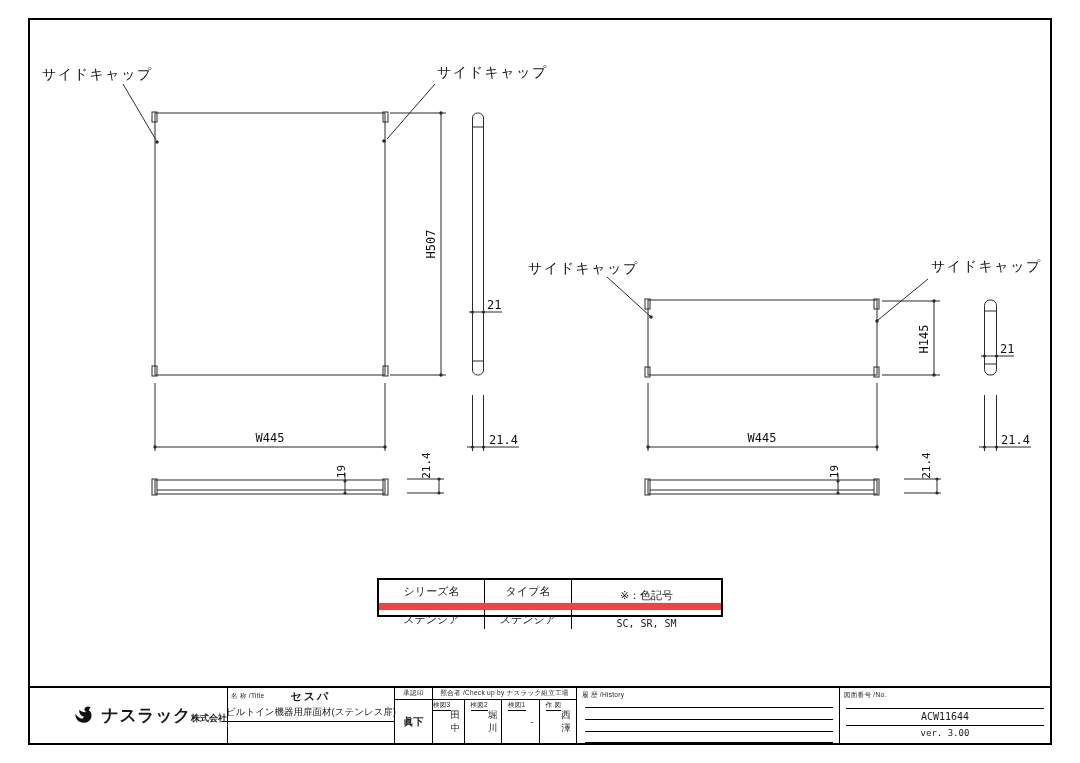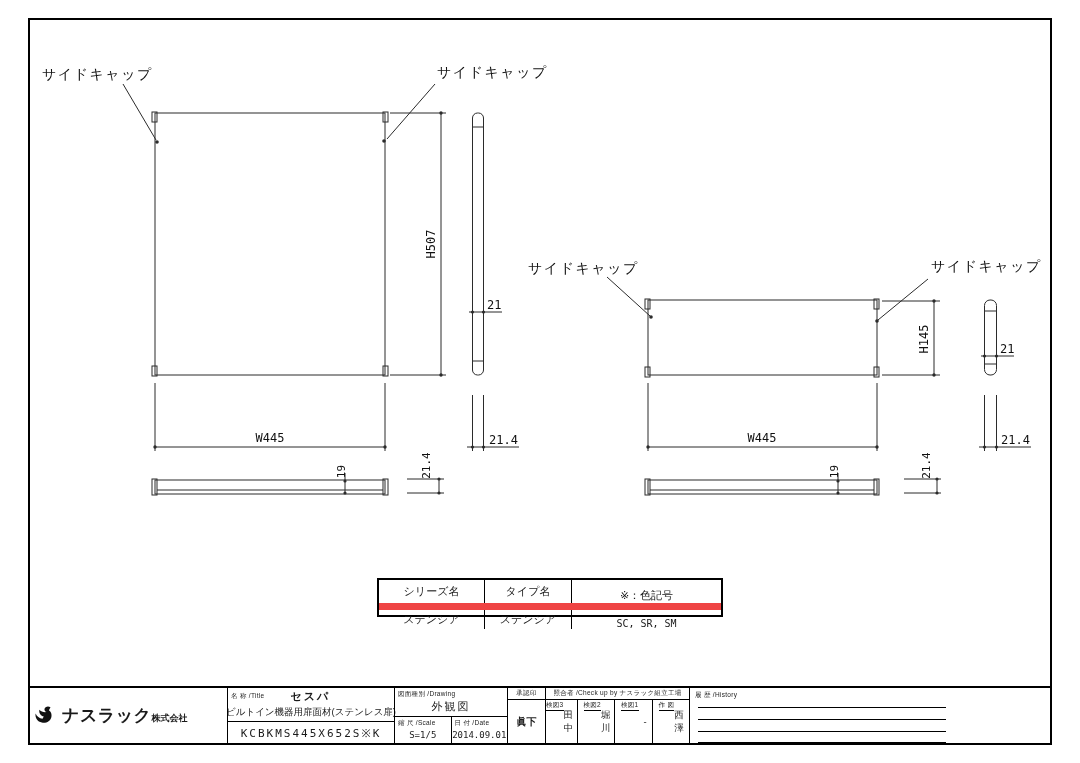--- a/index.html
+++ b/index.html
@@ -22,21 +22,21 @@
   .spec .c1{width:105px;}
   .spec .c2{width:88px;border-left:1px solid #000;border-right:1px solid #000;}
   .spec .c3{flex:1;margin-top:8px;}
   .spec .mono{font-family:"DejaVu Sans Mono","Liberation Mono",monospace;font-size:10px;}
   
   .tb{position:absolute;left:28px;top:686px;width:1024px;height:59px;border:2px solid #000;
       box-sizing:border-box;display:flex;}
   .tb .col{position:relative;box-sizing:border-box;border-left:1px solid #000;}
   .tb .col:first-child{border-left:none;}
   .tiny{font-size:6.5px;color:#222;letter-spacing:.3px;white-space:nowrap;}
-  .logo-col{width:197px;display:flex;align-items:center;justify-content:flex-start;gap:6px;}
+  .logo-col{width:197px;display:flex;align-items:center;justify-content:flex-end;gap:6px;}
   .company{display:flex;align-items:baseline;}
   .company .main{font-size:17px;font-weight:900;letter-spacing:.5px;}
   .company .suffix{font-size:9px;font-weight:700;}
   .name-col{width:167px;display:flex;flex-direction:column;}
   .name-r1{height:16px;display:flex;align-items:center;padding-left:3px;gap:8px;}
   .name-r1 .pname{font-size:11px;font-weight:600;letter-spacing:2px;margin-left:18px;}
   .name-r2{height:17px;border-bottom:1px solid #000;display:flex;align-items:center;
            justify-content:center;font-size:9.5px;white-space:nowrap;}
   .name-r3{flex:1;display:flex;align-items:center;justify-content:center;
            font-family:"DejaVu Sans Mono","Liberation Mono",monospace;font-size:11px;letter-spacing:2px;}
@@ -234,39 +234,22 @@
         <span class="suffix">株式会社</span>
       </div>
     </div>
 
     <div class="col name-col">
       <div class="name-r1">
         <span class="tiny">名 称 /Title</span>
         <span class="pname">セスパ</span>
       </div>
       <div class="name-r2">ビルトイン機器用扉面材(ステンレス扉)</div>
-      <div class="name-r3">KCBKMS445X652S※K</div>
-    </div>
-
-    <div class="col dt-col">
-      <div class="dt-top">
-        <span class="tiny">図面種別 /Drawing</span>
-        <div class="val">外観図</div>
-      </div>
-      <div class="dt-bot">
-        <div class="dt-cell">
-          <span class="tiny">縮 尺 /Scale</span>
-          <div class="val">S=1/5</div>
-        </div>
-        <div class="dt-cell">
-          <span class="tiny">日 付 /Date</span>
-          <div class="val">2014.09.01</div>
-        </div>
-      </div>
-    </div>
+    </div>
+
 
     <div class="col ap-col">
       <div class="ap-h">
           <span class="tiny">承認印</span>
         </div>
       <div class="ap-b">眞下</div>
     </div>
 
     <div class="col ck-col">
       <div class="ck-h">
@@ -301,15 +284,22 @@
     </div>
 
     <div class="col hi-col">
       <span class="tiny">履 歴 /History</span>
       <div class="hi-line" style="top:19px;"></div>
       <div class="hi-line" style="top:31px;"></div>
       <div class="hi-line" style="top:43px;"></div>
       <div class="hi-line" style="top:54px;"></div>
     </div>
 
+    <div class="col no-col">
+      <span class="tiny">図面番号 /No.</span>
+      <div class="no-line" style="top:20px;"></div>
+      <div class="no-num">ACW11644</div>
+      <div class="no-line" style="top:37px;"></div>
+      <div class="no-ver">ver. 3.00</div>
+    </div>
 
   </div>
 </div>
 
 </body></html>

